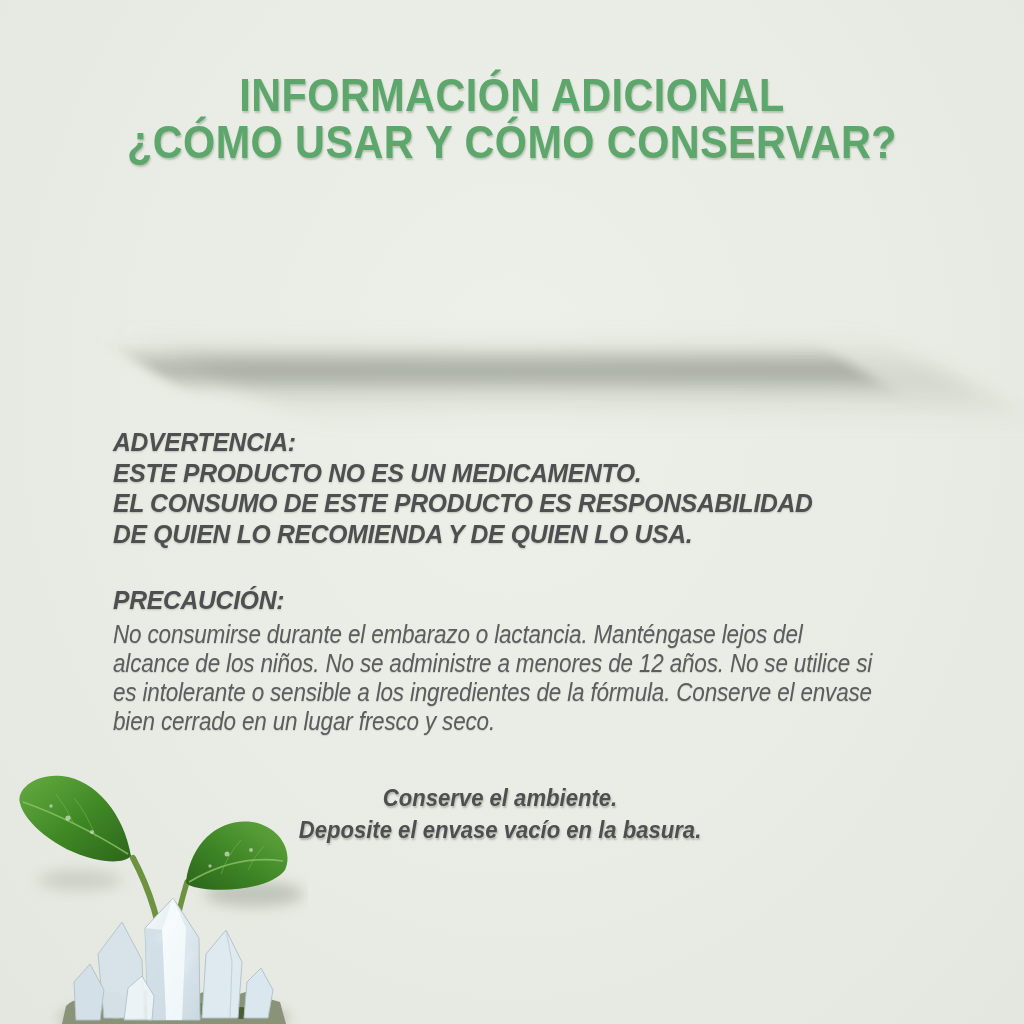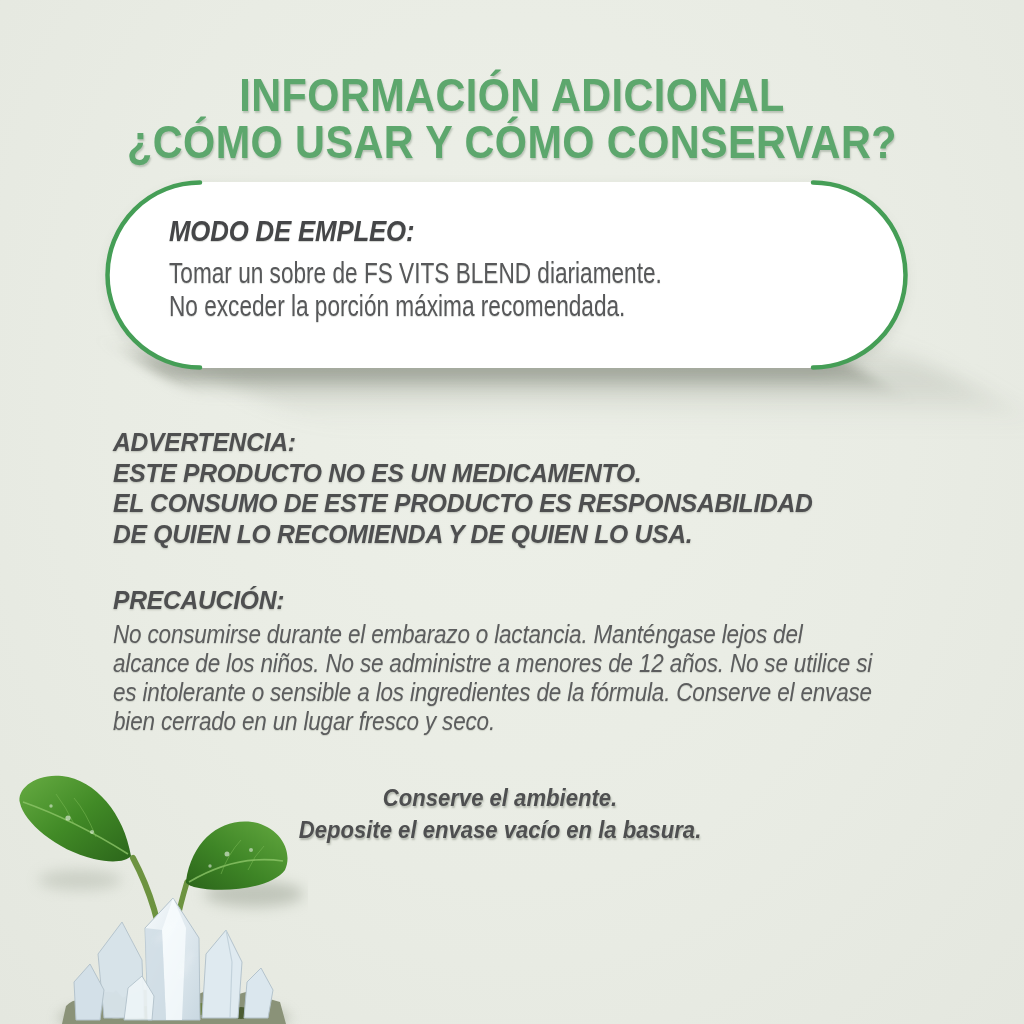--- a/index.html
+++ b/index.html
@@ -92,32 +92,20 @@
 <div class="poster">
 
   <div class="title">
     <div>INFORMACIÓN ADICIONAL</div>
     <div>¿CÓMO USAR Y CÓMO CONSERVAR?</div>
   </div>
 
   <div class="shadow-wedge1"></div>
   <div class="shadow-wedge2"></div>
 
-  <div class="usage-box">
-    <div class="box-white"></div>
-    <svg class="box-arcs" viewBox="0 0 807 190">
-      <path d="M 97 2.5 A 92.5 92.5 0 0 0 97 187.5" fill="none" stroke="#459e56" stroke-width="4.5" stroke-linecap="round"></path>
-      <path d="M 710 2.5 A 92.5 92.5 0 0 1 710 187.5" fill="none" stroke="#459e56" stroke-width="4.5" stroke-linecap="round"></path>
-    </svg>
-    <div class="box-heading">MODO DE EMPLEO:</div>
-    <div class="box-body">
-      <div>Tomar un sobre de FS VITS BLEND diariamente.</div>
-      <div>No exceder la porción máxima recomendada.</div>
-    </div>
-  </div>
 
   <div class="warning">
     <div>ADVERTENCIA:</div>
     <div>ESTE PRODUCTO NO ES UN MEDICAMENTO.</div>
     <div>EL CONSUMO DE ESTE PRODUCTO ES RESPONSABILIDAD</div>
     <div>DE QUIEN LO RECOMIENDA Y DE QUIEN LO USA.</div>
   </div>
 
   <div class="precaution-heading">PRECAUCIÓN:</div>
   <div class="precaution-body">

